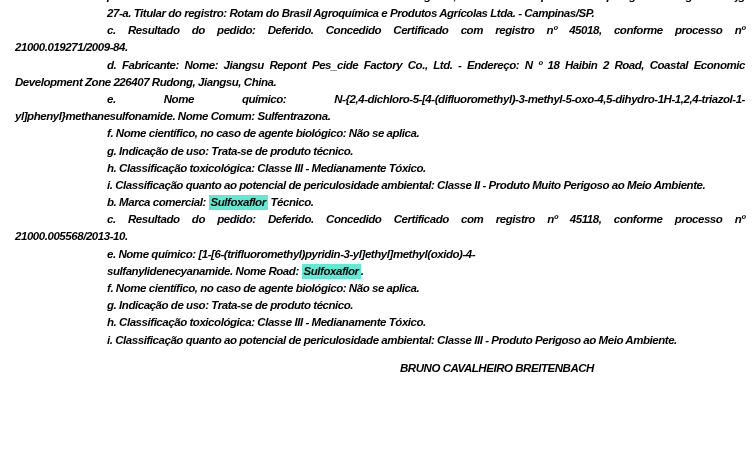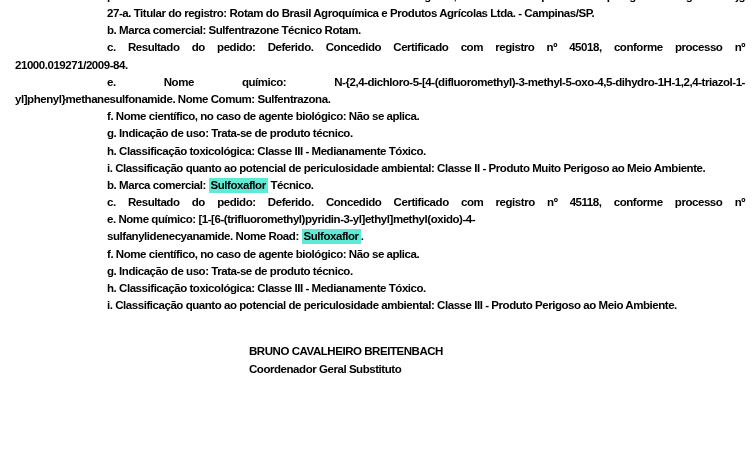--- a/index.html
+++ b/index.html
@@ -18,76 +18,79 @@
   .textcol {
     position: absolute;
     left: 15px;
     top: 0;
     width: 730px;
   }
   .ln {
     height: 17.2px;
     line-height: 17.2px;
     white-space: nowrap;
+    font-style: italic;
   }
   .ind { padding-left: 92px; }
   .jl {
     white-space: normal;
     text-align: justify;
     text-align-last: justify;
   }
   .clip {
     height: 5px;
     overflow: hidden;
   }
   .clip .ln { margin-top: -12px; }
   .hl {
     background: #5eead4;
     padding: 1px 2px 2px 2px;
   }
   .signature {
-    margin-top: 29px;
+    margin-top: 11px;
     margin-left: 234px;
     width: 496px;
+    text-align: center;
   }
   .signature .ln { white-space: nowrap; }
 </style>
 </head>
 <body>
 
 <div class="page">
   <div class="textcol">
 
     <div class="clip">
       <div class="ln ind jl">pedido: Deferido. Concedido Certificado com registro, conforme processo paragrafo seguinte jg</div>
     </div>
 
     <div class="ln ind">27-a. Titular do registro: Rotam do Brasil Agroquímica e Produtos Agrícolas Ltda. - Campinas/SP.</div>
-    <div class="ln ind">b. Marca comercial: Sulfentrazone Técnico Rotam.</div>
     <div class="ln ind jl">c. Resultado do pedido: Deferido. Concedido Certificado com registro nº 45018, conforme processo nº</div>
     <div class="ln">21000.019271/2009-84.</div>
+    <div class="ln ind jl">d. Fabricante: Nome: Jiangsu Repont Pes_cide Factory Co., Ltd. - Endereço: N º 18 Haibin 2 Road, Coastal Economic</div>
+    <div class="ln">Development Zone 226407 Rudong, Jiangsu, China.</div>
     <div class="ln ind jl">e. Nome químico: N-{2,4-dichloro-5-[4-(difluoromethyl)-3-methyl-5-oxo-4,5-dihydro-1H-1,2,4-triazol-1-</div>
     <div class="ln">yl]phenyl}methanesulfonamide. Nome Comum: Sulfentrazona.</div>
     <div class="ln ind">f. Nome científico, no caso de agente biológico: Não se aplica.</div>
     <div class="ln ind">g. Indicação de uso: Trata-se de produto técnico.</div>
     <div class="ln ind">h. Classificação toxicológica: Classe III - Medianamente Tóxico.</div>
     <div class="ln ind">i. Classificação quanto ao potencial de periculosidade ambiental: Classe II - Produto Muito Perigoso ao Meio Ambiente.</div>
 
     <div class="ln ind">
       <span>b. Marca comercial: </span><span class="hl">Sulfoxaflor</span><span> Técnico.</span>
     </div>
     <div class="ln ind jl">c. Resultado do pedido: Deferido. Concedido Certificado com registro nº 45118, conforme processo nº</div>
+    <div class="ln">21000.005568/2013-10.</div>
     <div class="ln ind">e. Nome químico: [1-[6-(trifluoromethyl)pyridin-3-yl]ethyl]methyl(oxido)-4-</div>
     <div class="ln ind">
       <span>sulfanylidenecyanamide. Nome Road: </span><span class="hl">Sulfoxaflor</span><span>.</span>
     </div>
     <div class="ln ind">f. Nome científico, no caso de agente biológico: Não se aplica.</div>
     <div class="ln ind">g. Indicação de uso: Trata-se de produto técnico.</div>
     <div class="ln ind">h. Classificação toxicológica: Classe III - Medianamente Tóxico.</div>
     <div class="ln ind">i. Classificação quanto ao potencial de periculosidade ambiental: Classe III - Produto Perigoso ao Meio Ambiente.</div>
 
     <div class="signature">
       <div class="ln">BRUNO CAVALHEIRO BREITENBACH</div>
-      <div class="ln">Coordenador Geral Substituto</div>
     </div>
 
   </div>
 </div>
 
 </body></html>

